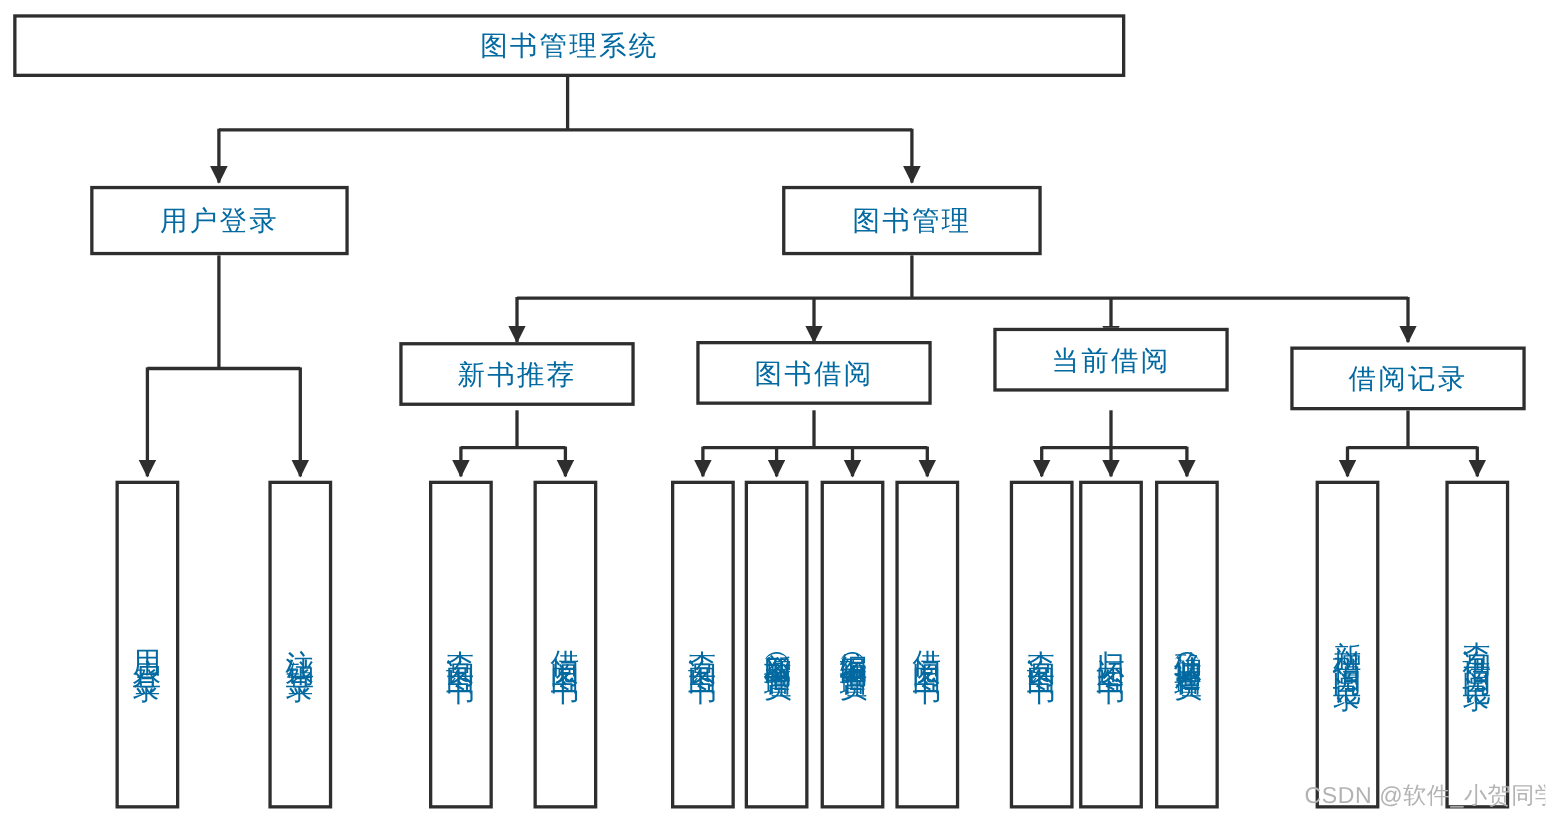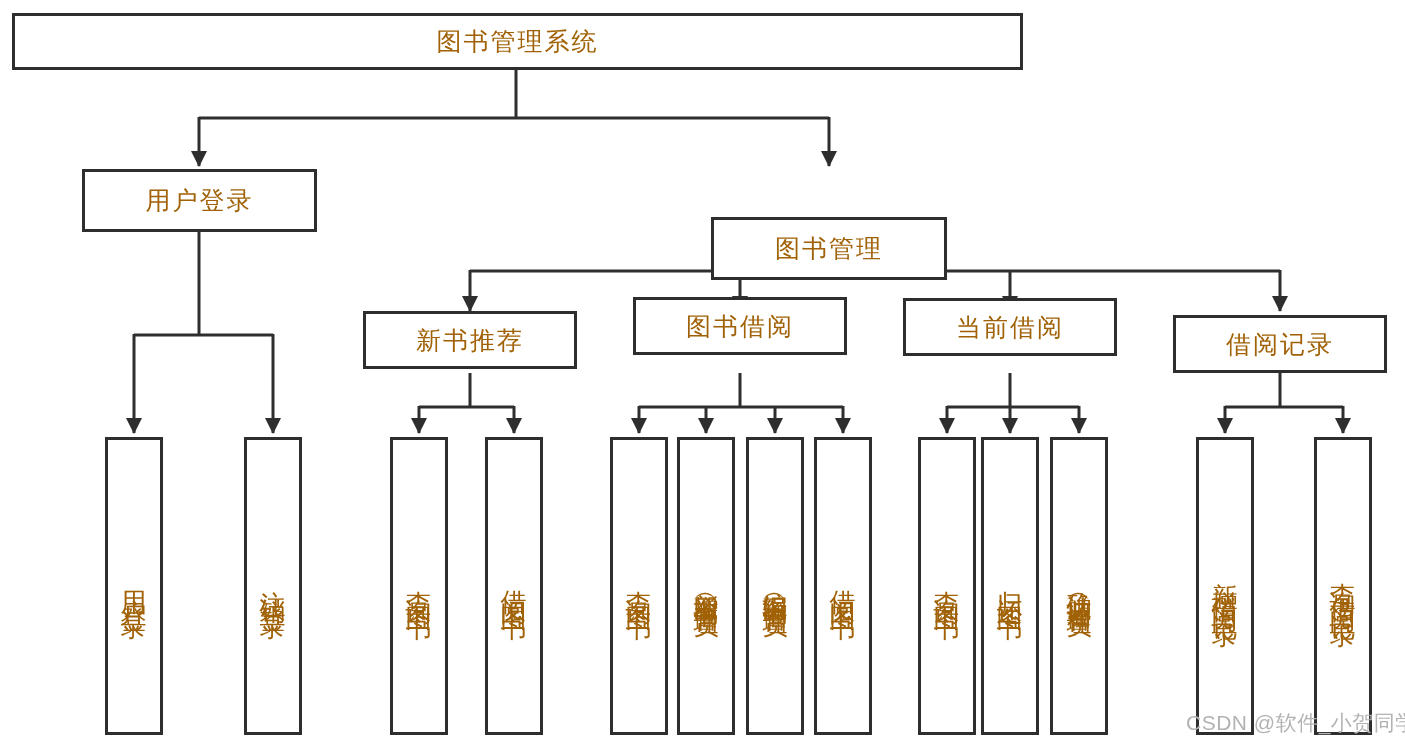--- a/index.html
+++ b/index.html
@@ -24,21 +24,21 @@
     pointer-events: none;
   }
   .node {
     position: absolute;
     box-sizing: border-box;
     background: #ffffff;
     border: 3px solid #2e2e2e;
     display: flex;
     align-items: center;
     justify-content: center;
-    color: #a16207;
+    color: #0369a1;
   }
   .node.h .lbl {
     font-size: 25px;
     letter-spacing: 2px;
     white-space: nowrap;
   }
   .node.v {
     width: 58px;
     top: 437px;
     height: 298px;
@@ -121,28 +121,28 @@
     </g>
   </svg>
 
   <div class="node h" style="left:12px; top:13px; width:1011px; height:57px;">
     <span class="lbl">图书管理系统</span>
   </div>
 
   <div class="node h" style="left:82px; top:169px; width:235px; height:63px;">
     <span class="lbl">用户登录</span>
   </div>
-  <div class="node h" style="left:711px; top:169px; width:236px; height:63px;margin-top:48px;">
+  <div class="node h" style="left:711px; top:169px; width:236px; height:63px;">
     <span class="lbl">图书管理</span>
   </div>
 
   <div class="node h" style="left:363px; top:311px; width:214px; height:58px;">
     <span class="lbl">新书推荐</span>
   </div>
-  <div class="node h" style="left:633px; top:297px; width:214px; height:58px;font-family:Liberation Mono, monospace;">
+  <div class="node h" style="left:633px; top:310px; width:214px; height:58px;font-family:Liberation Mono, monospace;">
     <span class="lbl">图书借阅</span>
   </div>
   <div class="node h" style="left:903px; top:298px; width:214px; height:58px;">
     <span class="lbl">当前借阅</span>
   </div>
   <div class="node h" style="left:1173px; top:315px; width:214px; height:58px;">
     <span class="lbl">借阅记录</span>
   </div>
 
   <div class="node v" style="left:105px;">

